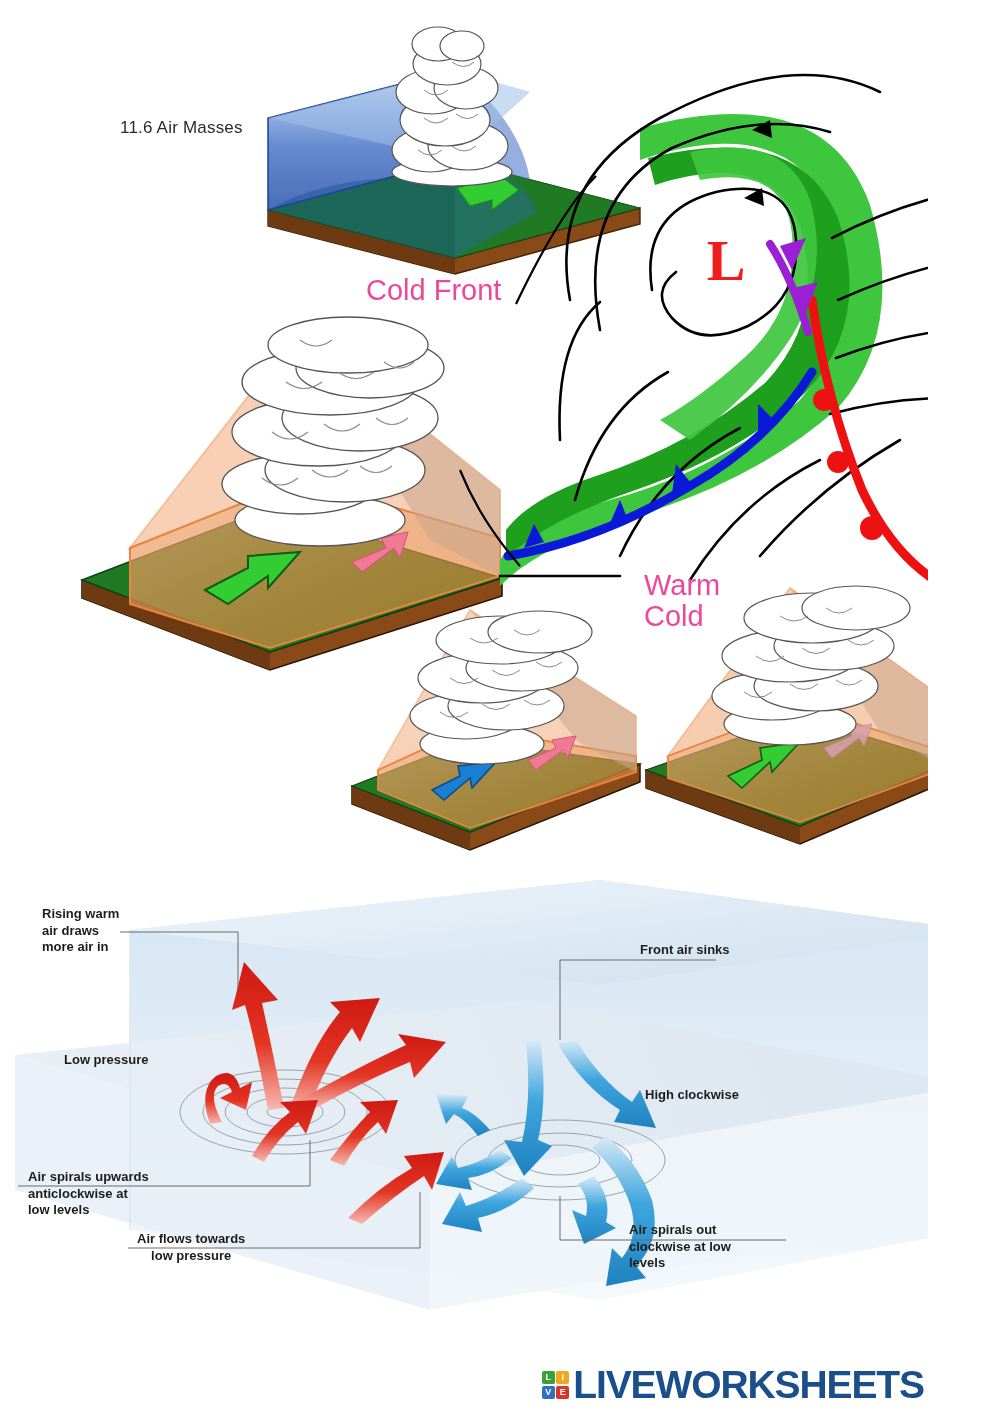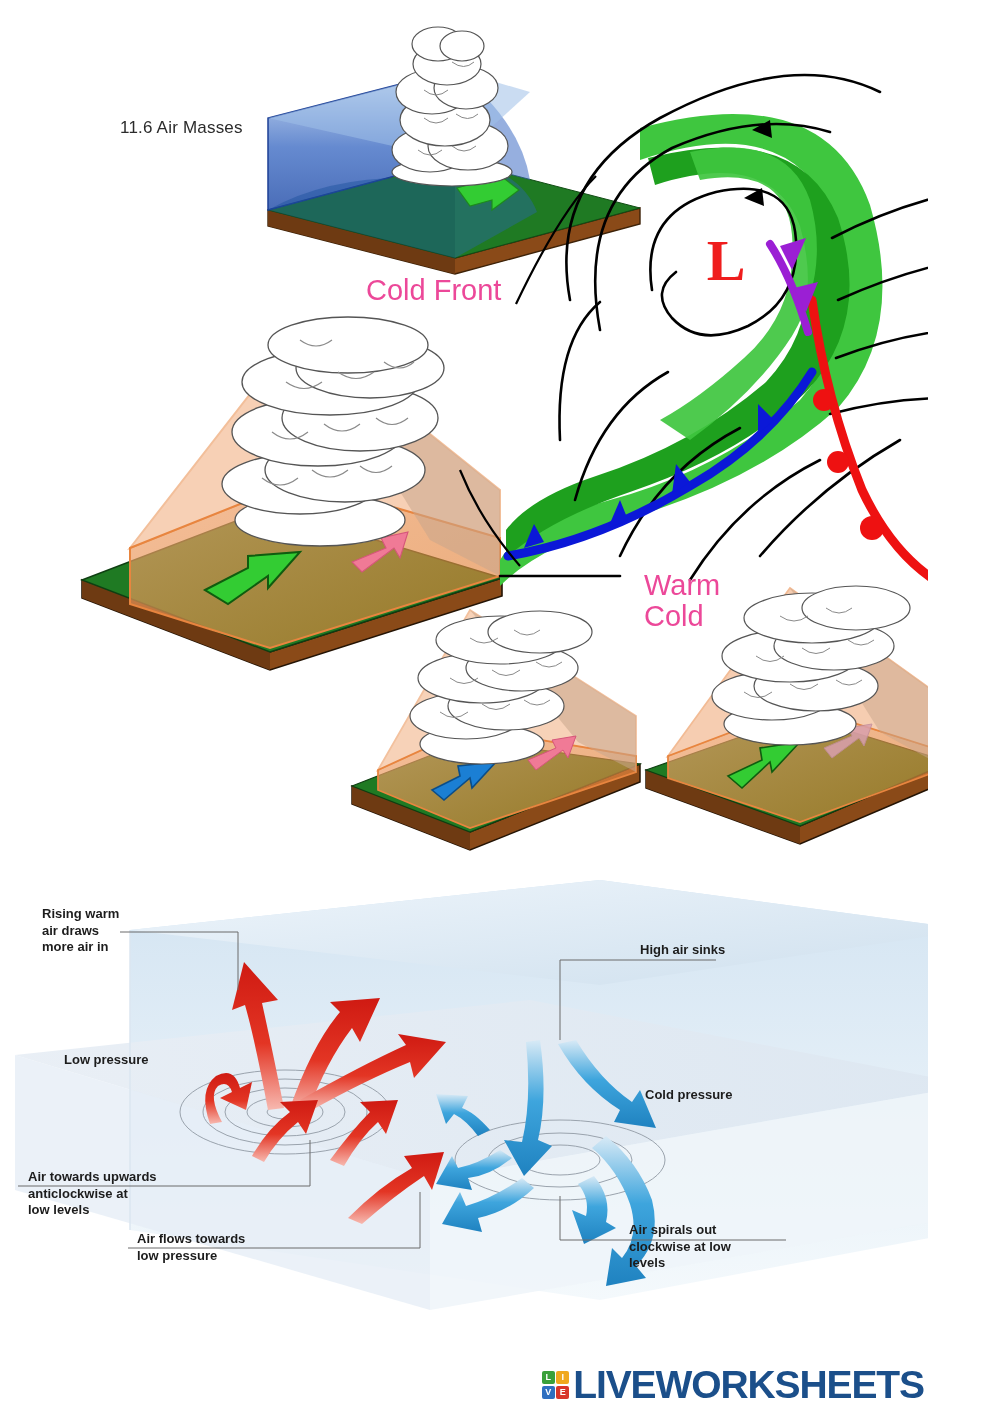--- a/index.html
+++ b/index.html
@@ -65,21 +65,21 @@
     font-weight: bold;
     color: #1c1c1c;
     line-height: 1.28;
     white-space: pre-line;
   }
   #lbl-rising      { left: 42px;  top: 906px;  }
   #lbl-coldsink    { left: 640px; top: 942px;  }
   #lbl-lowpress    { left: 64px;  top: 1052px; }
   #lbl-highpress   { left: 645px; top: 1087px; }
   #lbl-spiralup    { left: 28px;  top: 1169px; }
-  #lbl-flowstoward { left: 137px; top: 1231px; }
+  #lbl-flowstoward { left: 137px; top: 1231px; text-align: center; }
   #lbl-spiralout   { left: 629px; top: 1222px; }
 
   
   #watermark {
     position: absolute;
     right: 4px;
     bottom: 6px;
     display: flex;
     align-items: center;
     gap: 4px;
@@ -443,24 +443,24 @@
       <path d="M716,960 L560,960 L560,1040"></path>
       <path d="M18,1186 L310,1186 L310,1140"></path>
       <path d="M128,1248 L420,1248 L420,1192"></path>
       <path d="M786,1240 L560,1240 L560,1196"></path>
     </g>
   </svg>
 
   <div class="press-label" id="lbl-rising">Rising warm
 air draws
 more air in</div>
-  <div class="press-label" id="lbl-coldsink">High air sinks</div>
+  <div class="press-label" id="lbl-coldsink">Front air sinks</div>
   <div class="press-label" id="lbl-lowpress">Low pressure</div>
-  <div class="press-label" id="lbl-highpress">Cold pressure</div>
-  <div class="press-label" id="lbl-spiralup">Air towards upwards
+  <div class="press-label" id="lbl-highpress">High clockwise</div>
+  <div class="press-label" id="lbl-spiralup">Air spirals upwards
 anticlockwise at
 low levels</div>
   <div class="press-label" id="lbl-flowstoward">Air flows towards
 low pressure</div>
   <div class="press-label" id="lbl-spiralout">Air spirals out
 clockwise at low
 levels</div>
 
   <div id="watermark">
     <div id="lw-tiles">

